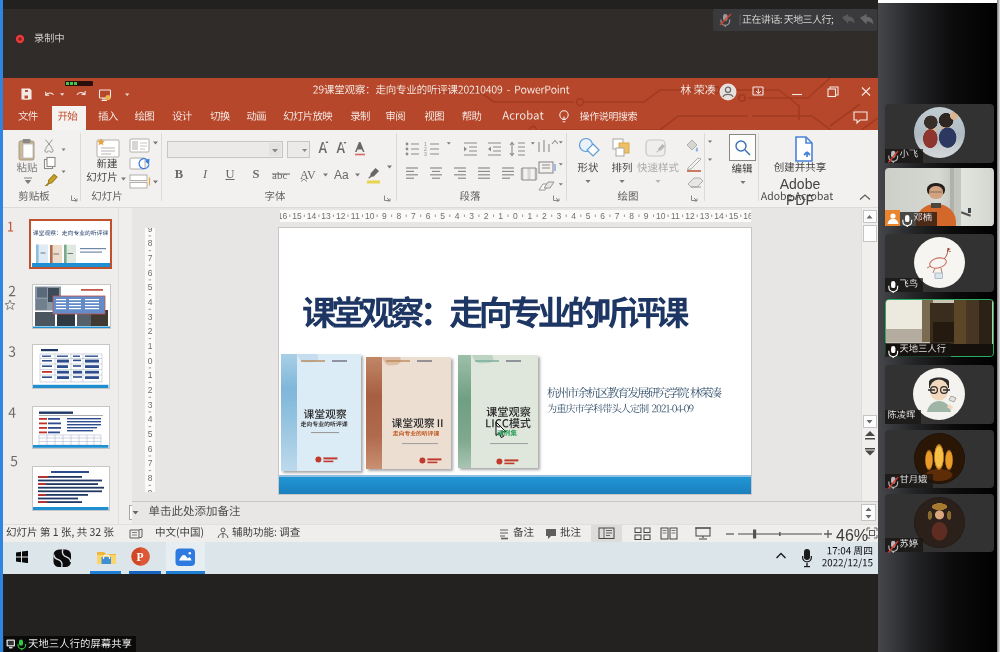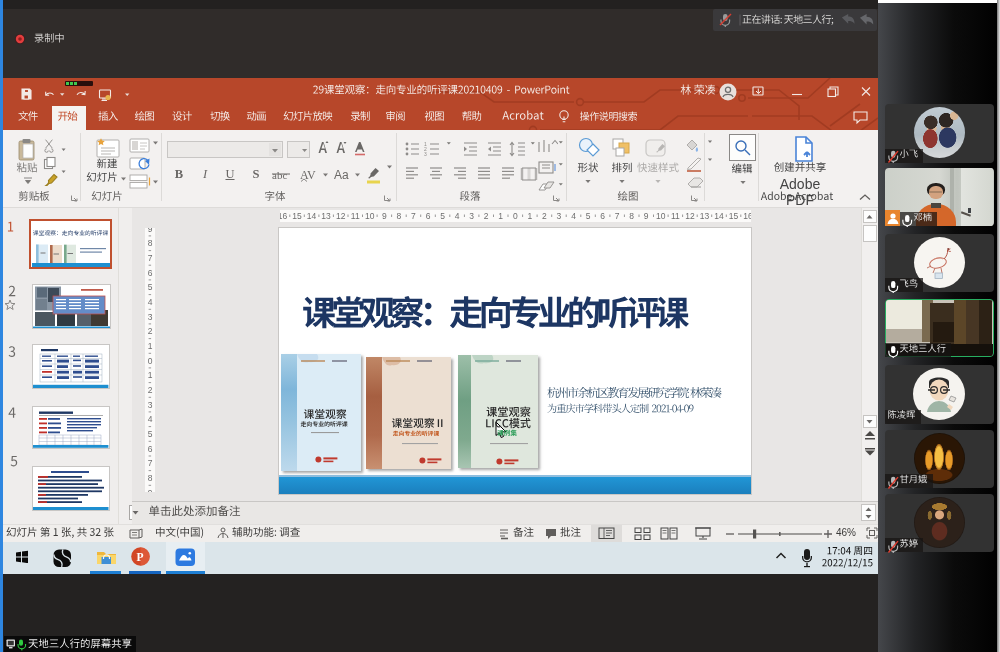--- a/index.html
+++ b/index.html
@@ -822,21 +822,21 @@
       <path d="M9 9v2M5 12h8M1 1h16" stroke-width="1.1"></path>
     </g>
   </svg>
 <svg style="position:absolute;left:722px;top:529px;z-index:40;" width="110" height="10" viewBox="0 0 110 10">
     <path d="M4 5h8" stroke="#605e5c" stroke-width="1.3"></path>
 <rect x="16" y="4.2" width="84" height="1.6" fill="#8a8886"></rect>
 <rect x="31" y="0.5" width="3.2" height="9" fill="#555351"></rect>
 <rect x="57" y="3" width="1.6" height="4" fill="#605e5c"></rect>
 <path d="M102 5h8M106 1v8" stroke="#605e5c" stroke-width="1.3"></path>
   </svg>
-<div style="position:absolute;left:836px;top:527px;width:34px;height:13px;font-family:'Liberation Sans',sans-serif;font-size:10px;color:#3b3a39">46%</div>
+<div style="position:absolute;left:836px;top:527px;width:34px;height:13px;font-family:'Liberation Sans',sans-serif;font-size:16px;color:#3b3a39">46%</div>
 <svg style="position:absolute;left:866px;top:527px;z-index:40;" width="12" height="12" viewBox="0 0 12 12">
     <g fill="none" stroke="#605e5c" stroke-width="1">
       <path d="M1 4V1h3M8 1h3v3M11 8v3H8M4 11H1V8"></path>
       <rect x="3.5" y="3.5" width="5" height="5"></rect>
     </g>
   </svg>
 <div style="position:absolute;left:0;top:542px;width:878px;height:32px;background:#dbe5ea"></div>
 <svg style="position:absolute;left:15px;top:550px;z-index:40;" width="14" height="13" viewBox="0 0 14 13">
     <g fill="#0a0a0a">
       <path d="M1 2.6 6 1.8v4.7H1zM7 1.6l6-.9v5.8H7zM1 7.5h5v4.7l-5-.8zM7 7.5h6v5.7l-6-.9z"></path>

